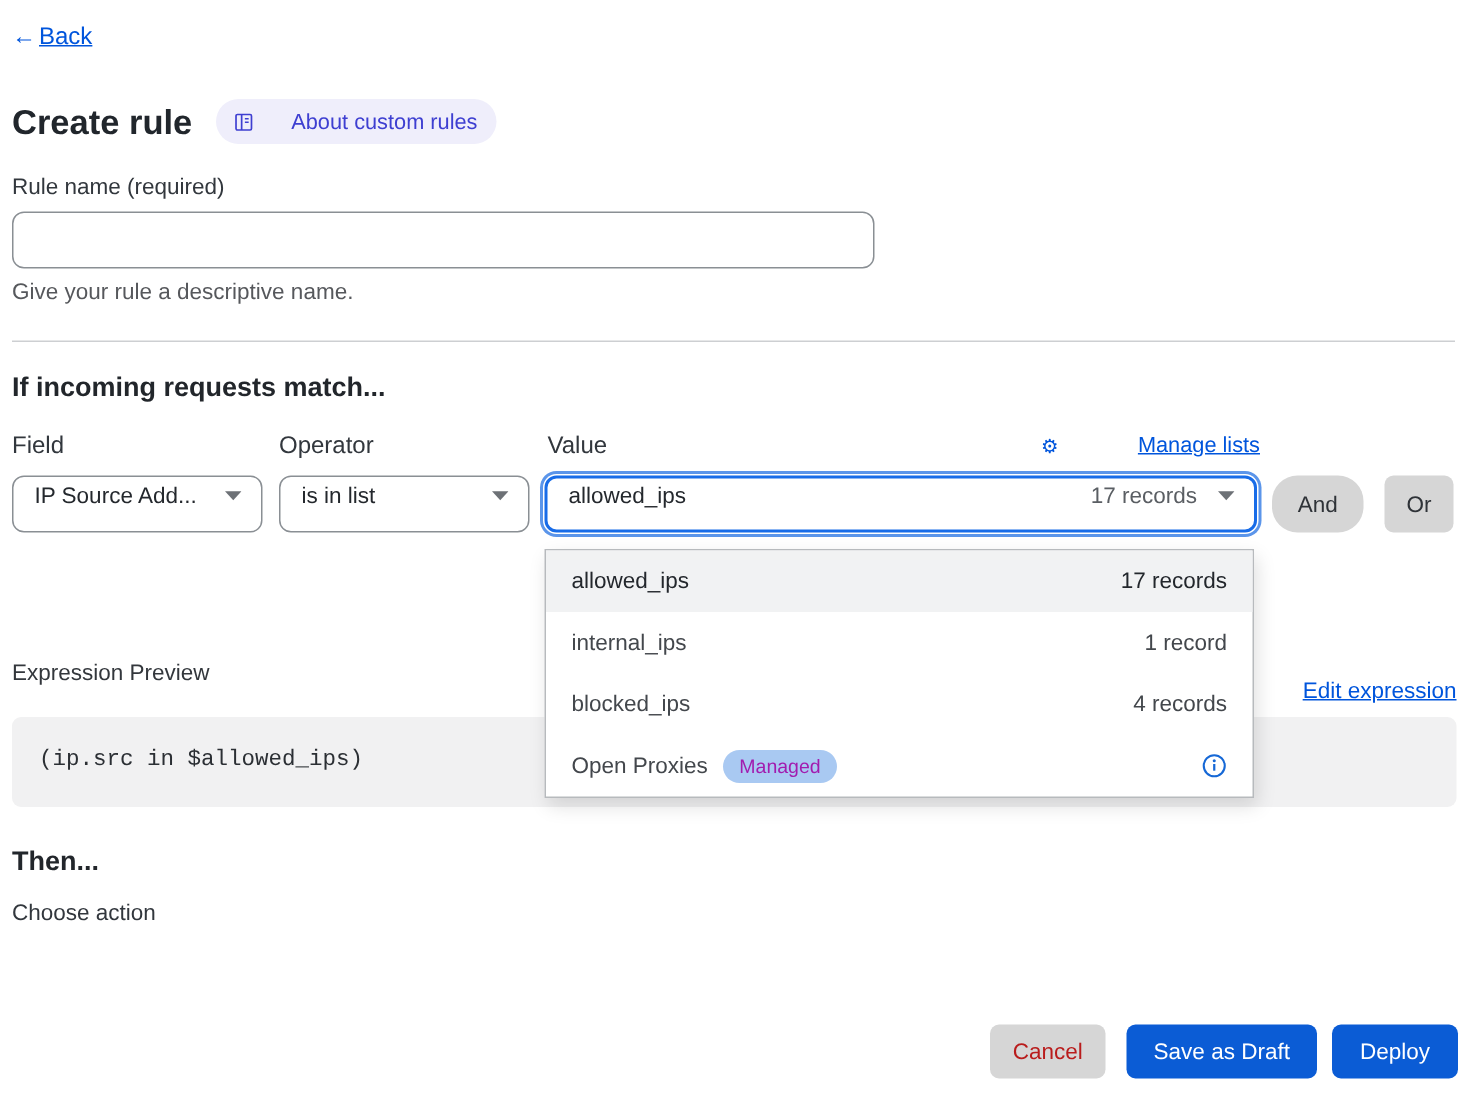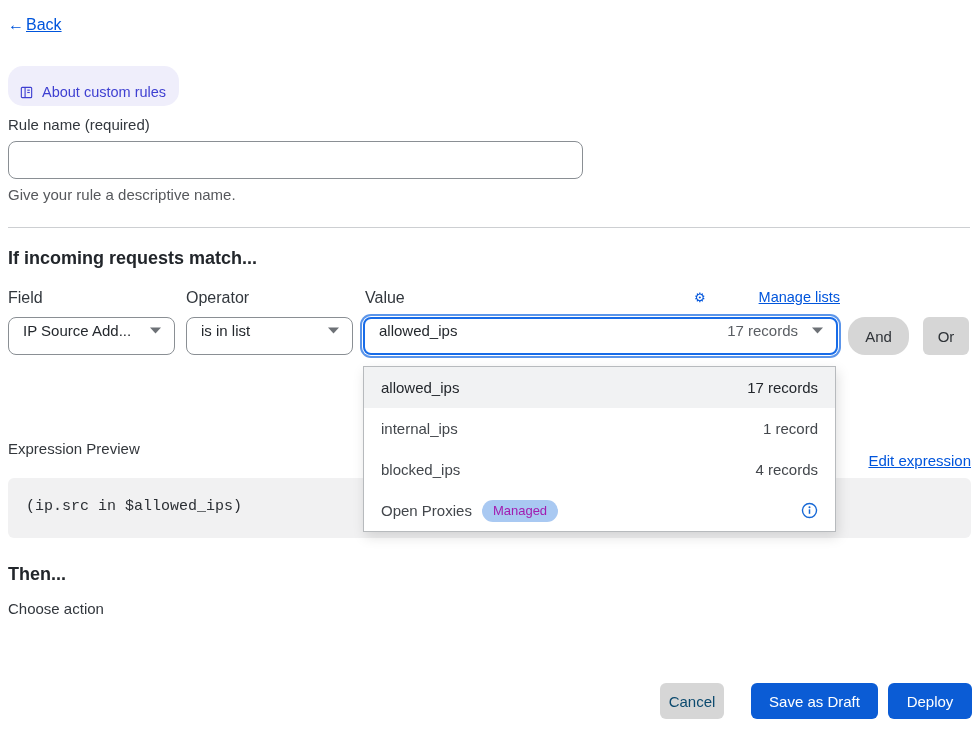--- a/index.html
+++ b/index.html
@@ -4,21 +4,21 @@
 <style>
   * { margin:0; padding:0; box-sizing:border-box; }
   body { background:#fff; font-family:"Liberation Sans", sans-serif; }
   .page { position:relative; width:979px; height:739px; background:#fff; overflow:hidden; }
 
   
   .back-link { position:absolute; left:8px; top:16px; font-size:16px; color:#0055dc; cursor:pointer; display:flex; align-items:center; gap:2px; }
   .back-link .lbl { text-decoration:underline; }
   .title-row { position:absolute; left:8px; top:66px; display:flex; align-items:center; gap:16px; }
   .page-title { font-size:23px; font-weight:700; color:#21262c; }
-  .about-badge { display:inline-flex; align-items:center; gap:8px; background:#efeefb; color:#3e3fd1; font-size:14.5px; padding:18px 13px 6px 11px; border-radius:15px; cursor:pointer; }
+  .about-badge { display:inline-flex; gap:24px; background:#efeefb; color:#3e3fd1; font-size:14.5px; padding:8px 13px 6px 11px; border-radius:15px; cursor:pointer; }
   .about-badge svg { display:block; }
 
   
   .field-label { position:absolute; font-size:15px; color:#32373d; }
   .rule-name-label { left:8px; top:116px; }
   .rule-name-input { position:absolute; left:8px; top:141px; width:575px; height:38px; border:1px solid #8a8f94; border-radius:8px; background:#fff; font-size:15px; padding:0 12px; color:#24282d; }
   .helper-text { position:absolute; left:8px; top:186px; font-size:15px; color:#56585c; }
 
   .divider { position:absolute; left:8px; top:227px; width:962px; height:1px; background:#cdcfd2; }
 
@@ -58,38 +58,39 @@
   .code-block code { display:block; padding:20px 0 0 18px; font-family:"Liberation Mono", monospace; font-size:15px; color:#2b2f34; }
 
   
   .then-heading { top:564px; }
   .choose-action-label { left:8px; top:600px; }
   .action-select { top:626px; left:8px; width:335px; height:37px; }
   .action-select .placeholder { color:#898d92; }
 
   
   .footer-btn { position:absolute; top:683px; height:36px; border:none; border-radius:6px; font-size:15px; font-family:inherit; cursor:pointer; }
-  .cancel-btn { left:660px; width:64px; background:#d6d6d6; color:#0c4a6e; }
+  .cancel-btn { left:660px; width:77px; background:#d6d6d6; color:#b91c1c; }
   .blue-btn { background:#0b5cd5; color:#fff; }
   .save-draft-btn { left:751px; width:127px; }
   .deploy-btn { left:888px; width:84px; }
 
   .chev svg { display:block; }
 </style>
 </head>
 <body>
 
 <div class="page">
 
   <a class="back-link">
     <span>←</span>
       <span class="lbl">Back</span>
   </a>
 
   <div class="title-row">
+    <h1 class="page-title">Create rule</h1>
     <span class="about-badge">
       <span>
         <svg width="15" height="15" viewBox="0 0 16 16" fill="none" stroke="#3e3fd1" stroke-width="1.2">
           <rect x="2.5" y="2.5" width="11" height="11" rx="1"></rect>
           <line x1="6.5" y1="2.5" x2="6.5" y2="13.5"></line>
           <line x1="8.8" y1="5.5" x2="11.5" y2="5.5"></line>
           <line x1="8.8" y1="8" x2="11.5" y2="8"></line>
         </svg>
       </span>
       <span>About custom rules</span>

